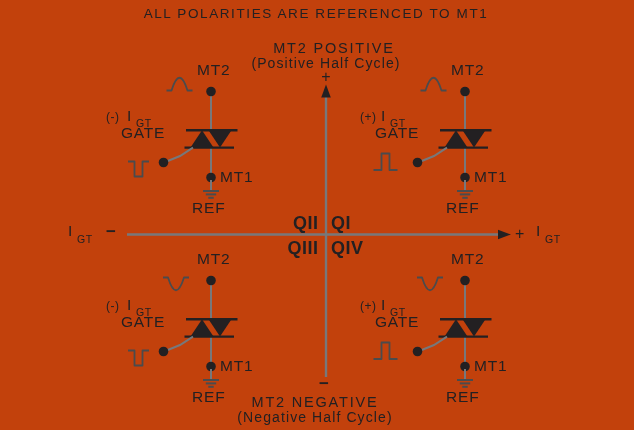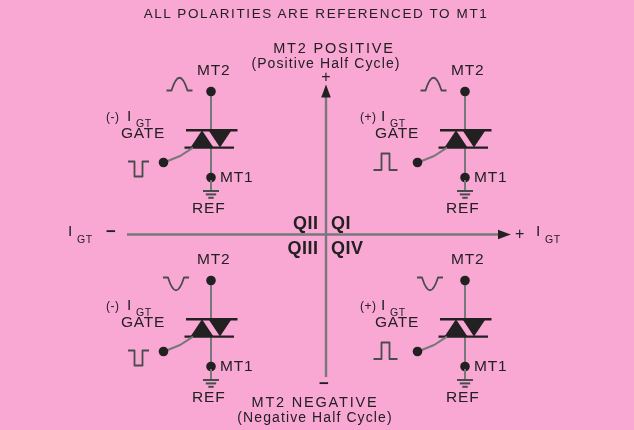--- a/index.html
+++ b/index.html
@@ -1,17 +1,17 @@
 <!DOCTYPE html>
 <html><head>
 <meta charset="utf-8">
 <style>
   html,body{margin:0;padding:0;background:#ffffff;}
   .stage{
-    position:relative;width:634px;height:430px;background:#f9a8d4;overflow:hidden;
+    position:relative;width:634px;height:430px;background:#c2410c;overflow:hidden;
     font-family:"Liberation Sans",sans-serif;
   }
   svg{position:absolute;left:0;top:0;}
   text{fill:#232022;font-family:"Liberation Sans",sans-serif;}
   .t-title{font-size:13.5px;letter-spacing:1.6px;}
   .t-head{font-size:14.5px;letter-spacing:1.8px;}
   .t-sub{font-size:14px;letter-spacing:1.1px;}
   .t-lbl{font-size:15.5px;letter-spacing:0.8px;}
   .t-subscript{font-size:10.5px;letter-spacing:0.5px;}
   .t-pol{font-size:12px;letter-spacing:0.5px;}

